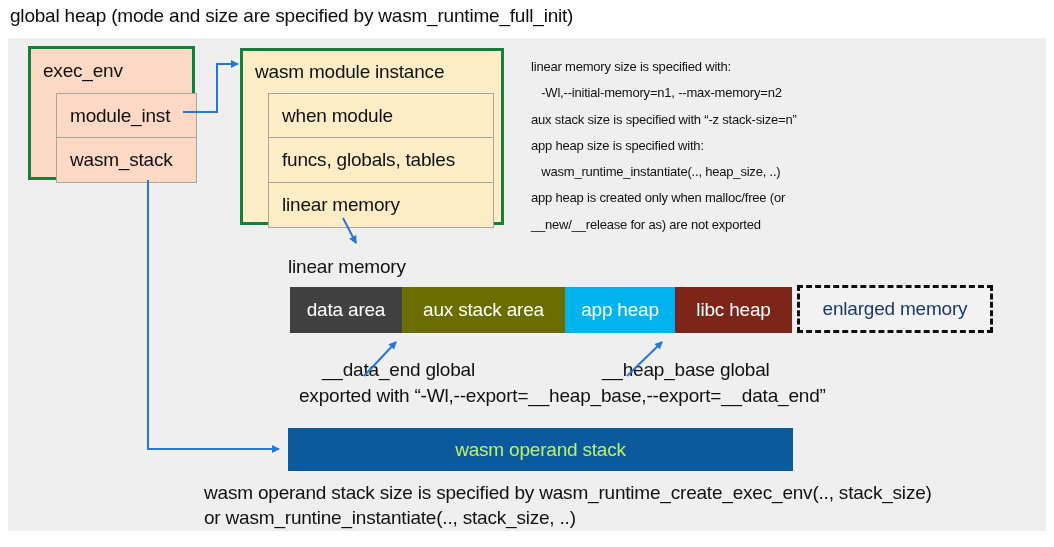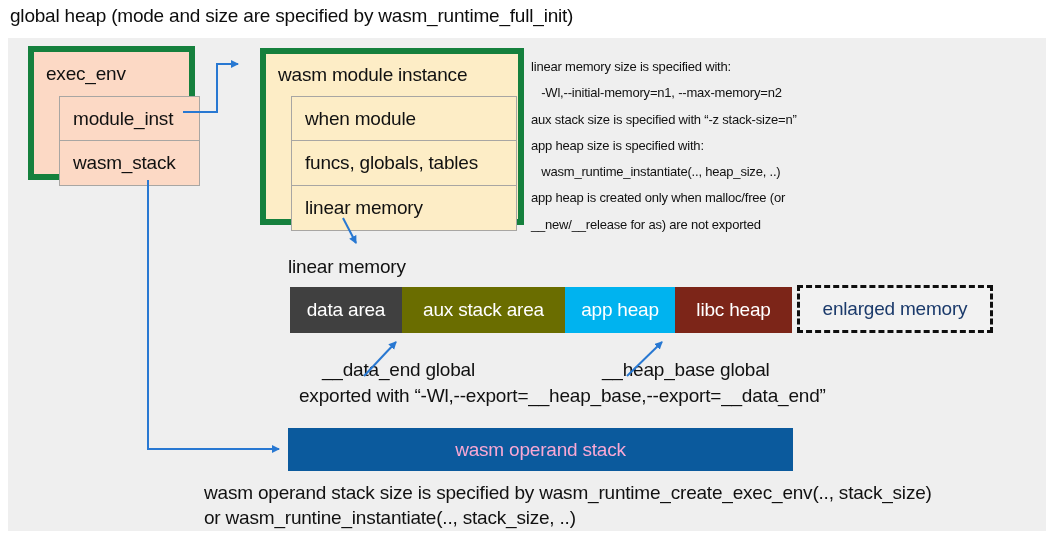--- a/index.html
+++ b/index.html
@@ -3,29 +3,29 @@
 <meta charset="utf-8">
 <style>
   html,body{margin:0;padding:0;background:#ffffff;}
   body{font-family:"Liberation Sans", sans-serif;color:#111;letter-spacing:-0.2px;}
   #stage{position:relative;width:1054px;height:547px;background:#ffffff;overflow:hidden;}
   .abs{position:absolute;}
   #page-title{left:10px;top:5px;font-size:19px;color:#0d0d0d;}
   #canvas{left:8px;top:38px;width:1038px;height:493px;background:#efefef;}
 
   
-  .struct{border:6px solid #15803d;box-sizing:border-box;}
+  .struct{border:3px solid #15803d;box-sizing:border-box;}
   .pink{background:#fcd9c5;}
   .cream{background:#fdedc6;}
   .struct-title{position:absolute;left:12px;font-size:19px;}
   .inner-row{position:absolute;border:1px solid #a8a6a3;box-sizing:border-box;font-size:19px;
              display:flex;align-items:center;padding-left:13px;}
   #exec-env{left:28px;top:46px;width:167px;height:134px;}
   #exec-env .struct-title{top:11px;}
-  #module-instance{left:260px;top:48px;width:264px;height:177px;}
+  #module-instance{left:240px;top:48px;width:264px;height:177px;}
   #module-instance .struct-title{top:10px;}
 
   
   #notes{left:531px;top:54px;width:512px;font-size:13px;}
   #notes .line{white-space:pre;line-height:26.3px;}
 
   
   #lm-label{left:288px;top:256px;font-size:19px;}
   .seg{top:287px;height:46px;color:#ffffff;font-size:19px;display:flex;align-items:center;
        justify-content:center;white-space:nowrap;}
@@ -37,21 +37,21 @@
             box-sizing:border-box;display:flex;align-items:center;justify-content:center;
             font-size:19px;background:#f2f2f2;}
 
   
   #data-end-label{left:322px;top:359px;font-size:19px;}
   #heap-base-label{left:602px;top:359px;font-size:19px;}
   #exported-label{left:299px;top:385px;font-size:19px;white-space:nowrap;}
 
   
   #operand-bar{left:288px;top:428px;width:505px;height:43px;display:flex;align-items:center;
-               justify-content:center;color:#f9a8d4;font-size:19px;}
+               justify-content:center;color:#bef264;font-size:19px;}
 
   
   #footer{left:204px;top:480px;font-size:19px;}
   #footer .line{line-height:25px;white-space:pre;}
 
   #arrows{left:0;top:0;width:1054px;height:547px;pointer-events:none;}
 </style>
 </head>
 <body>
 

